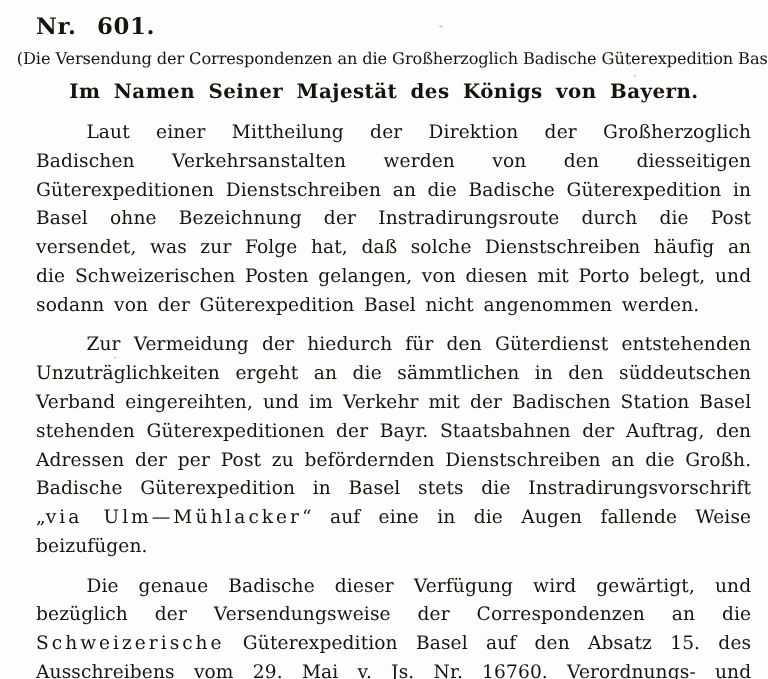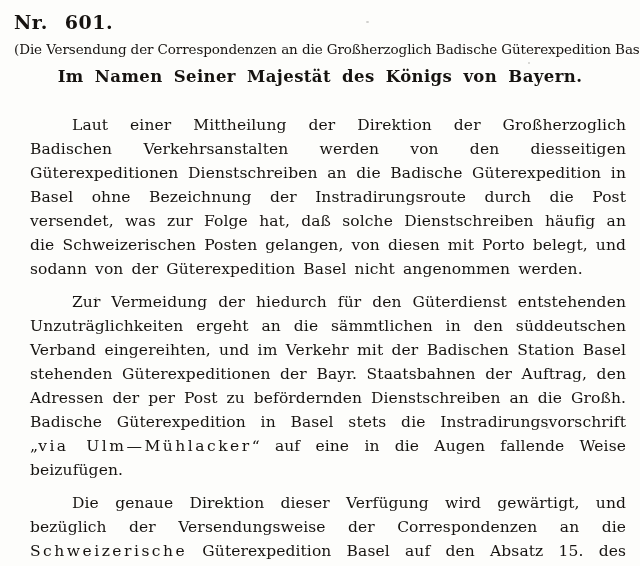--- a/index.html
+++ b/index.html
@@ -19,36 +19,37 @@
     font-family: "DejaVu Serif", "Liberation Serif", serif;
     overflow: hidden;
   }
   .doc-number {
     font-size: 19px;
     font-weight: bold;
     letter-spacing: 0.5px;
     word-spacing: 10px;
     line-height: 24px;
     margin-bottom: 5px;
+    margin-left: 16px;
   }
   .subject {
     font-size: 13.5px;
     letter-spacing: -0.1px;
     white-space: nowrap;
     line-height: 20px;
     margin-bottom: 7px;
   }
   .heading {
     font-size: 16.5px;
     font-weight: bold;
     text-align: center;
     letter-spacing: 0.4px;
     word-spacing: 5px;
     line-height: 22px;
-    margin-bottom: 25px;
+    margin-bottom: 10px;
   }
   .body-para {
     margin: 0 0 9px 16px;
     font-size: 15.5px;
     line-height: 24px;
     text-align: justify;
     text-indent: 42px;
     word-spacing: 3px;
     letter-spacing: 0.1px;
   }
@@ -80,15 +81,15 @@
   <div class="doc-number">Nr. 601.</div>
 
   <div class="subject">(Die Versendung der Correspondenzen an die Großherzoglich Badische Güterexpedition Basel betr.)</div>
 
   <div class="heading">Im Namen Seiner Majestät des Königs von Bayern.</div>
 
   <p class="body-para">Laut einer Mittheilung der Direktion der Großherzoglich Badischen Verkehrsanstalten werden von den diesseitigen Güterexpeditionen Dienstschreiben an die Badische Güterexpedition in Basel ohne Bezeichnung der Instradirungsroute durch die Post versendet, was zur Folge hat, daß solche Dienstschreiben häufig an die Schweizerischen Posten gelangen, von diesen mit Porto belegt, und sodann von der Güterexpedition Basel nicht angenommen werden.</p>
 
   <p class="body-para"><span>Zur Vermeidung der hiedurch für den Güterdienst entstehenden Unzuträglichkeiten ergeht an die sämmtlichen in den süddeutschen Verband eingereihten, und im Verkehr mit der Badischen Station Basel stehenden Güterexpeditionen der Bayr. Staatsbahnen der Auftrag, den Adressen der per Post zu befördernden Dienstschreiben an die Großh. Badische Güterexpedition in Basel stets die Instradirungsvorschrift „</span><span class="spaced">via Ulm—Mühlacker</span><span>“ auf eine in die Augen fallende Weise beizufügen.</span></p>
 
-  <p class="body-para"><span>Die genaue Direktion dieser Verfügung wird gewärtigt, und bezüglich der Versendungsweise der Correspondenzen an die </span><span class="spaced">Schweizerische</span><span> Güterexpedition Basel auf den Absatz 15. des Ausschreibens vom 29. Mai v. Js. Nr. 16760. Verordnungs- und Anzeigeblatt Nr. 24 verwiesen.</span></p>
+  <p class="body-para"><span>Die genaue Badische dieser Verfügung wird gewärtigt, und bezüglich der Versendungsweise der Correspondenzen an die </span><span class="spaced">Schweizerische</span><span> Güterexpedition Basel auf den Absatz 15. des Ausschreibens vom 29. Mai v. Js. Nr. 16760. Verordnungs- und Anzeigeblatt Nr. 24 verwiesen.</span></p>
 
 </div>
 
 </body></html>

